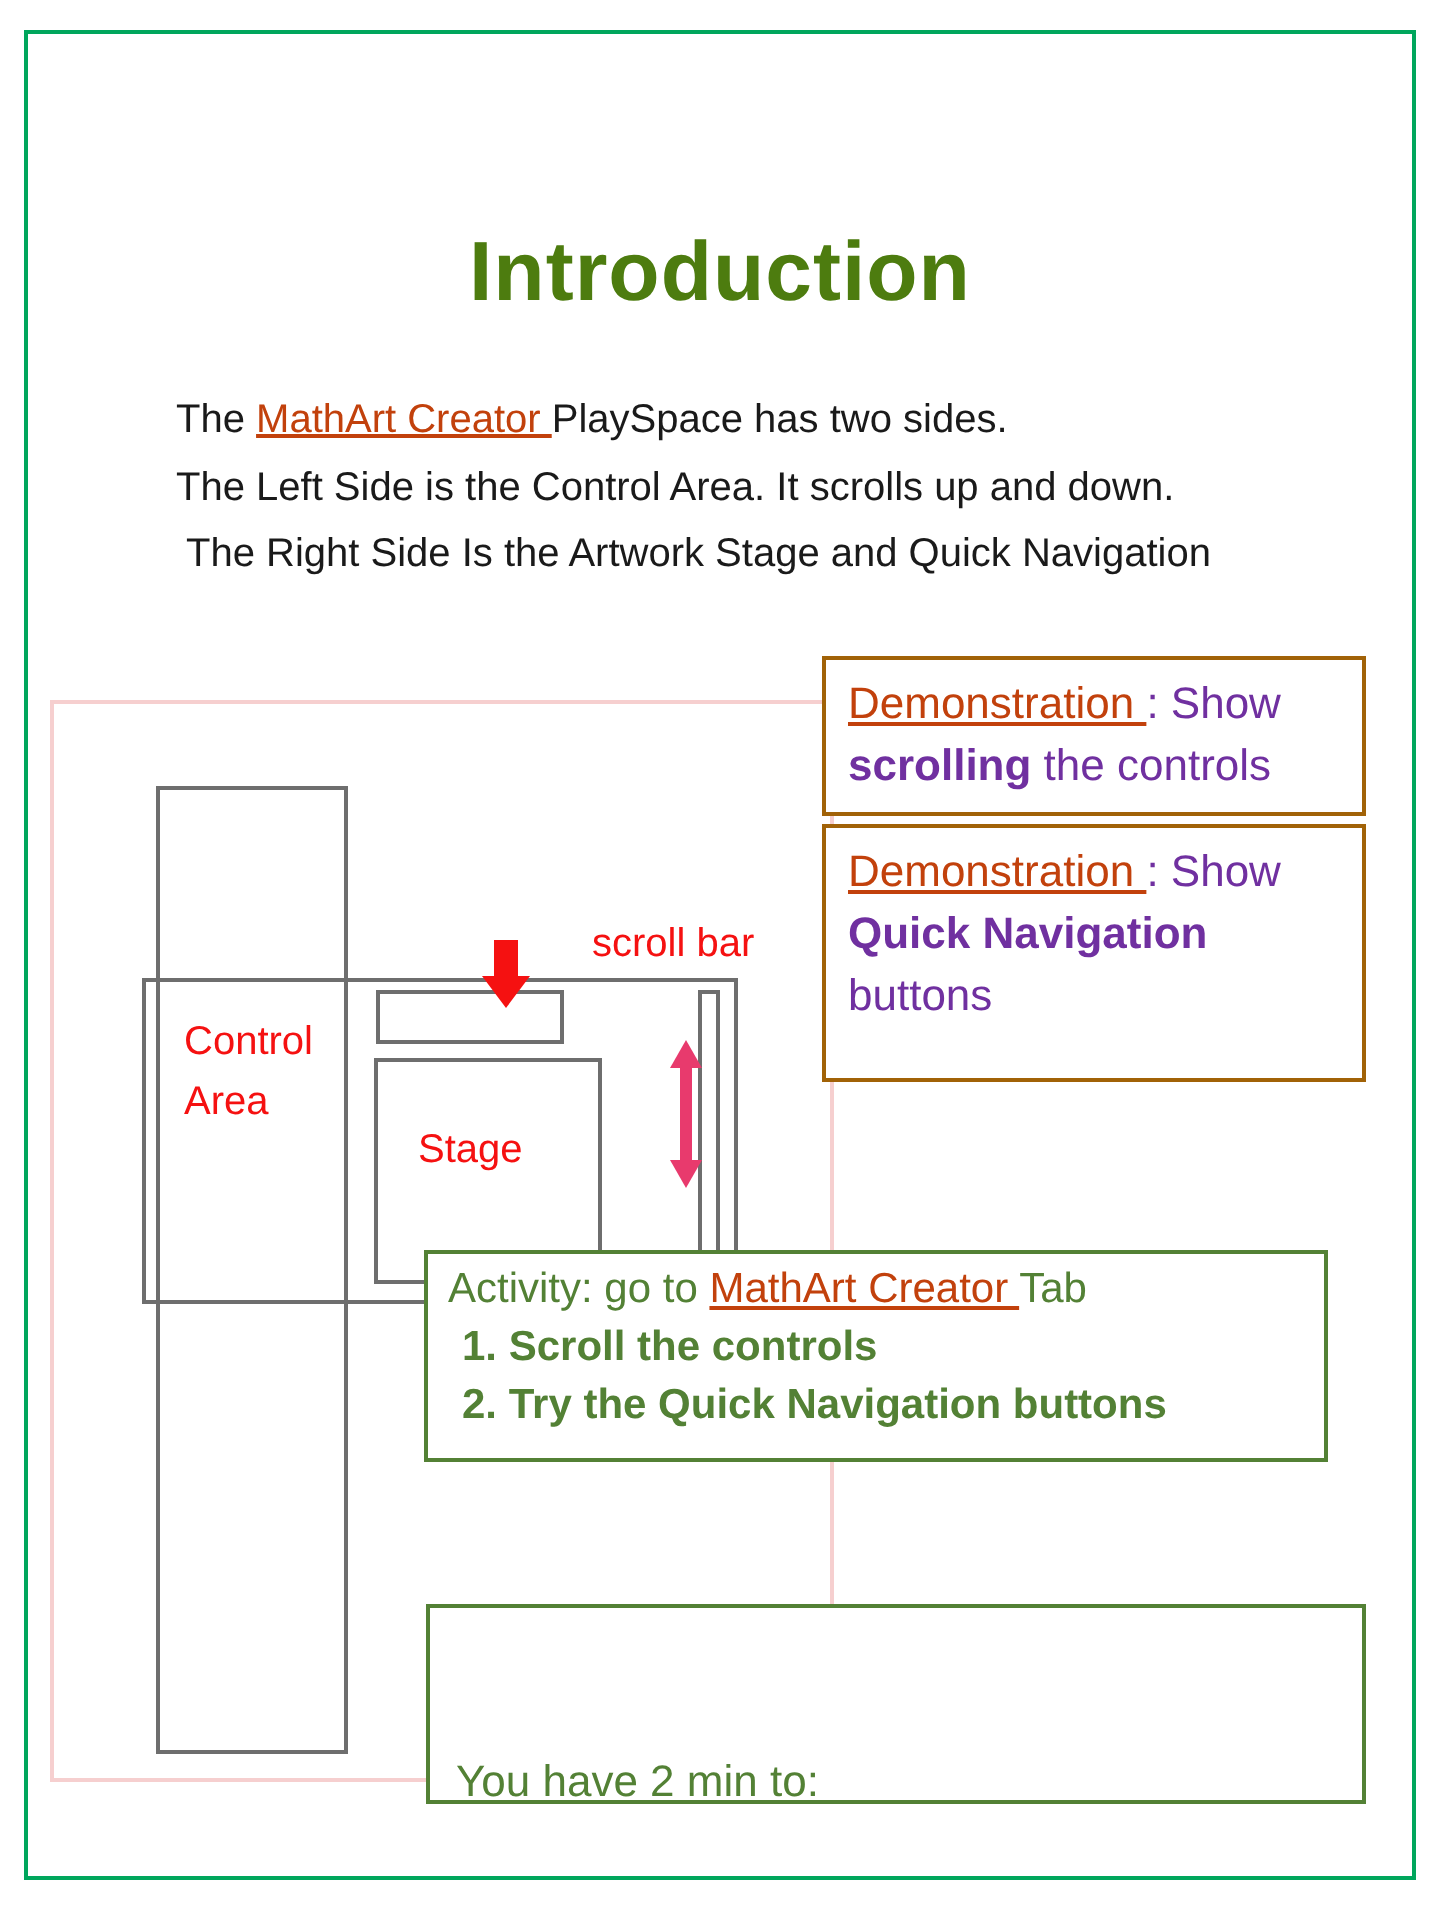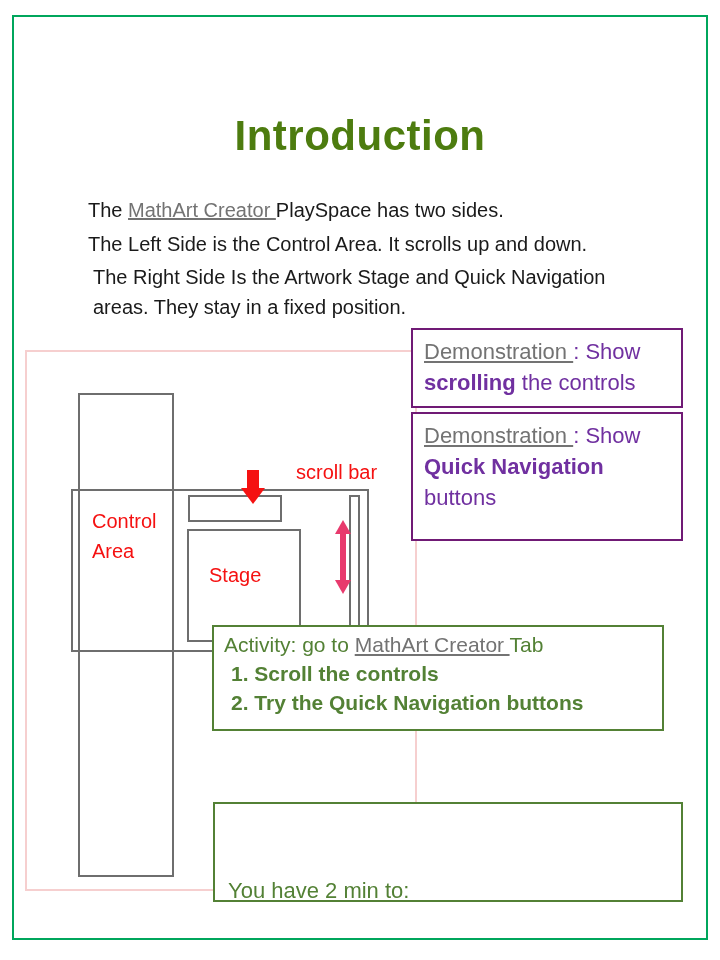--- a/index.html
+++ b/index.html
@@ -12,21 +12,21 @@
     border:2px solid #00A65C;box-sizing:border-box;
   }
   .title{
     position:absolute;left:12px;top:112px;width:696px;margin:0;
     text-align:center;font-size:42px;font-weight:bold;color:#4d7c0f;
     letter-spacing:0.5px;
   }
   .intro{position:absolute;left:88px;top:197px;width:585px;font-size:20px;color:#1a1a1a;}
   .intro p{margin:0 0 8px;line-height:26px;}
   .intro p.tight{margin:5px;line-height:25px;}
-  .link{color:#737373;text-decoration:underline;cursor:pointer;}
+  .link{color:#c2410c;text-decoration:underline;cursor:pointer;}
 
   
   .rect{position:absolute;border:2px solid #6e6e6e;box-sizing:border-box;background:transparent;}
   .pink-rect{left:25px;top:350px;width:392px;height:541px;border:2px solid #F6CFCF;}
   .tall-rect{left:78px;top:393px;width:96px;height:484px;}
   .wide-rect{left:71px;top:489px;width:298px;height:163px;}
   .qnav-rect{left:188px;top:495px;width:94px;height:27px;}
   .stage-rect{left:187px;top:529px;width:114px;height:113px;}
   .sb-rect{left:349px;top:495px;width:11px;height:151px;}
 
@@ -36,21 +36,21 @@
   .ctrl-label{left:92px;top:506px;width:88px;line-height:30px;}
   .stage-label{left:209px;top:561px;}
 
   .arrow{position:absolute;}
   .down-arrow{left:240px;top:470px;}
   .v-arrow{left:334px;top:520px;}
 
   
   .purplebox{
     position:absolute;left:411px;width:272px;background:#fff;
-    border:2px solid #701a75;box-sizing:border-box;color:#7030A0;
+    border:2px solid #a16207;box-sizing:border-box;color:#7030A0;
     font-size:22px;line-height:31px;padding:6px 11px;
   }
   .demo1{top:328px;height:80px;}
   .demo2{top:412px;height:129px;}
   .purplebox .b{font-weight:bold;}
 
   
   .greenbox{
     position:absolute;background:#fff;border:2px solid #538135;
     box-sizing:border-box;color:#538135;
@@ -71,21 +71,20 @@
 <div class="page">
 
   <div class="slide-border"></div>
 
   <h1 class="title">Introduction</h1>
 
   <div class="intro">
     <p><span>The </span><a class="link">MathArt Creator </a><span>PlaySpace has two sides.</span></p>
     <p>The Left Side is the Control Area. It scrolls up and down.</p>
     <p class="tight">The Right Side Is the Artwork Stage and Quick Navigation</p>
-    <p class="tight">areas. They stay in a fixed position.</p>
   </div>
 
   <div class="rect pink-rect"></div>
   <div class="rect tall-rect"></div>
   <div class="rect wide-rect"></div>
   <div class="rect qnav-rect"></div>
   <div class="rect stage-rect"></div>
   <div class="rect sb-rect"></div>
 
   <div class="redlabel sb-label">scroll bar</div>

